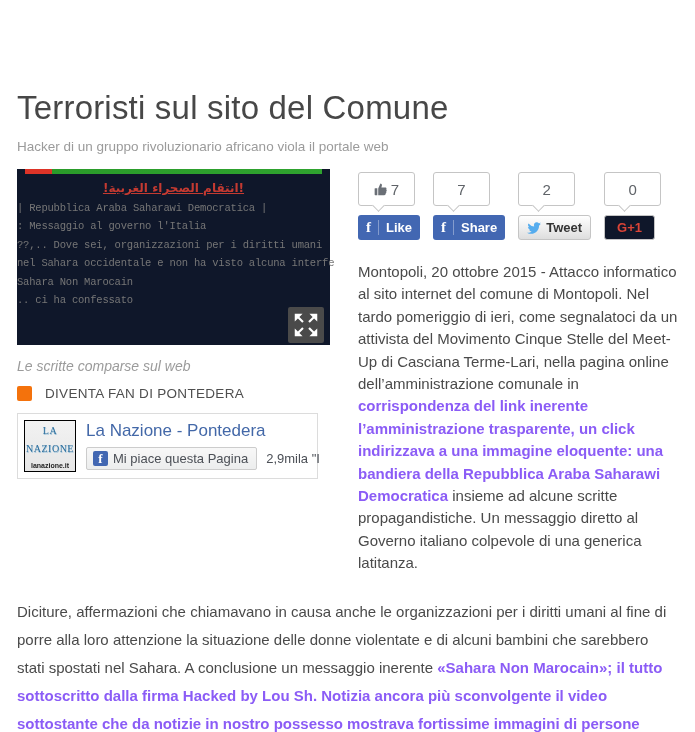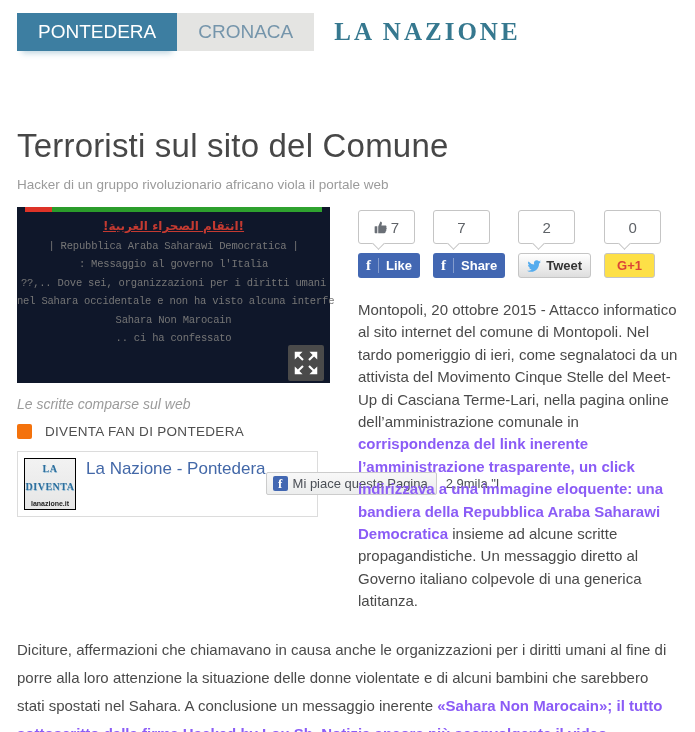--- a/index.html
+++ b/index.html
@@ -72,21 +72,21 @@
     direction:rtl;
     color:#c43a31;
     font-weight:bold;
     font-size:12px;
     text-decoration:underline;
     font-family:"DejaVu Sans", sans-serif;
   }
   .mono-lines { margin-top:4px; }
   .mono-line {
     display:block;
-    text-align:center;
+    text-align:left;
     font-family:"Liberation Mono", monospace;
     font-size:10.5px;
     letter-spacing:-0.2px;
     line-height:18.4px;
     color:#767676;
     white-space:nowrap;
   }
   .expand-btn {
     position:absolute;
     right:6px; top:138px;
@@ -127,30 +127,30 @@
   .fb-logo {
     width:52px; height:52px; flex:0 0 52px;
     border:1px solid #000000;
     background:linear-gradient(180deg,#f2f2f2,#e6e6e6);
     display:flex; flex-direction:column; align-items:center; justify-content:space-between;
     padding:5px 1px 2px 1px;
     cursor:pointer;
   }
   .fb-logo-name {
     font-family:"Liberation Serif", serif;
-    font-weight:bold;
+    font-weight:normal;
     color:#2d6f9e;
     font-size:10px;
     line-height:10px;
     text-align:left;
     letter-spacing:0.5px;
     text-shadow:0.5px 0.5px 0 #9fc4da;
   }
   .fb-logo-url { font-size:7px; font-weight:bold; color:#222; }
-  .fb-widget-right { margin-left:10px; display:flex; flex-direction:row; justify-content:space-between; padding:1px 0 2px 0; }
+  .fb-widget-right { margin-left:10px; display:flex; flex-direction:column; justify-content:space-between; padding:1px 0 2px 0; }
   .fb-page-link {
     font-size:17px;
     color:#4368a8;
     text-decoration:none;
     cursor:pointer;
     white-space:nowrap;
   }
   .fb-like-row { display:flex; align-items:center; }
   .fb-like-page-btn {
     display:flex; align-items:center;
@@ -219,21 +219,21 @@
     border-right:1px solid rgba(255,255,255,0.35);
     line-height:15px;
   }
   .btn-tweet {
     background:linear-gradient(180deg,#ffffff,#dedede);
     border:1px solid #c5c5c5;
     color:#333333;
   }
   .btn-tweet svg { margin-right:5px; }
   .btn-gplus {
-    background:#fde047;
+    background:#0f172a;
     border:1px solid #c5c5c5;
     color:#db4437;
     padding:7px 12px;
   }
 
   
   .article-body {
     margin-top:21px;
     font-size:15px;
     line-height:22.4px;
@@ -247,25 +247,20 @@
     line-height:28px;
     color:#4a4a4a;
     width:661px;
   }
 </style>
 </head>
 <body>
 
 <div class="page">
 
-  <div class="header-row">
-    <div class="tab active">PONTEDERA</div>
-    <div class="tab inactive">CRONACA</div>
-    <div class="brand">LA NAZIONE</div>
-  </div>
 
   <h1 class="article-title">Terroristi sul sito del Comune</h1>
   <div class="article-subtitle">Hacker di un gruppo rivoluzionario africano viola il portale web</div>
 
   <div class="content-row">
 
     <div class="col-left">
 
       <div class="hack-image">
         <div class="flag-bar">
@@ -297,21 +292,21 @@
       <div class="image-caption">Le scritte comparse sul web</div>
 
       <div class="fan-heading">
         <span class="fan-square"></span>
         <span>DIVENTA FAN DI PONTEDERA</span>
       </div>
 
       <div class="fb-widget">
         <div class="fb-logo">
           <span class="fb-logo-name">LA</span>
-          <span class="fb-logo-name">DIVENTA</span>
+          <span class="fb-logo-name">NAZIONE</span>
           <span class="fb-logo-url">lanazione.it</span>
         </div>
         <div class="fb-widget-right">
           <a class="fb-page-link">La Nazione - Pontedera</a>
           <div class="fb-like-row">
             <div class="fb-like-page-btn">
               <span class="fb-sq">f</span>
               <span class="fb-like-page-label">Mi piace questa Pagina</span>
             </div>
             <span class="fb-count">2,9mila "I</span>

